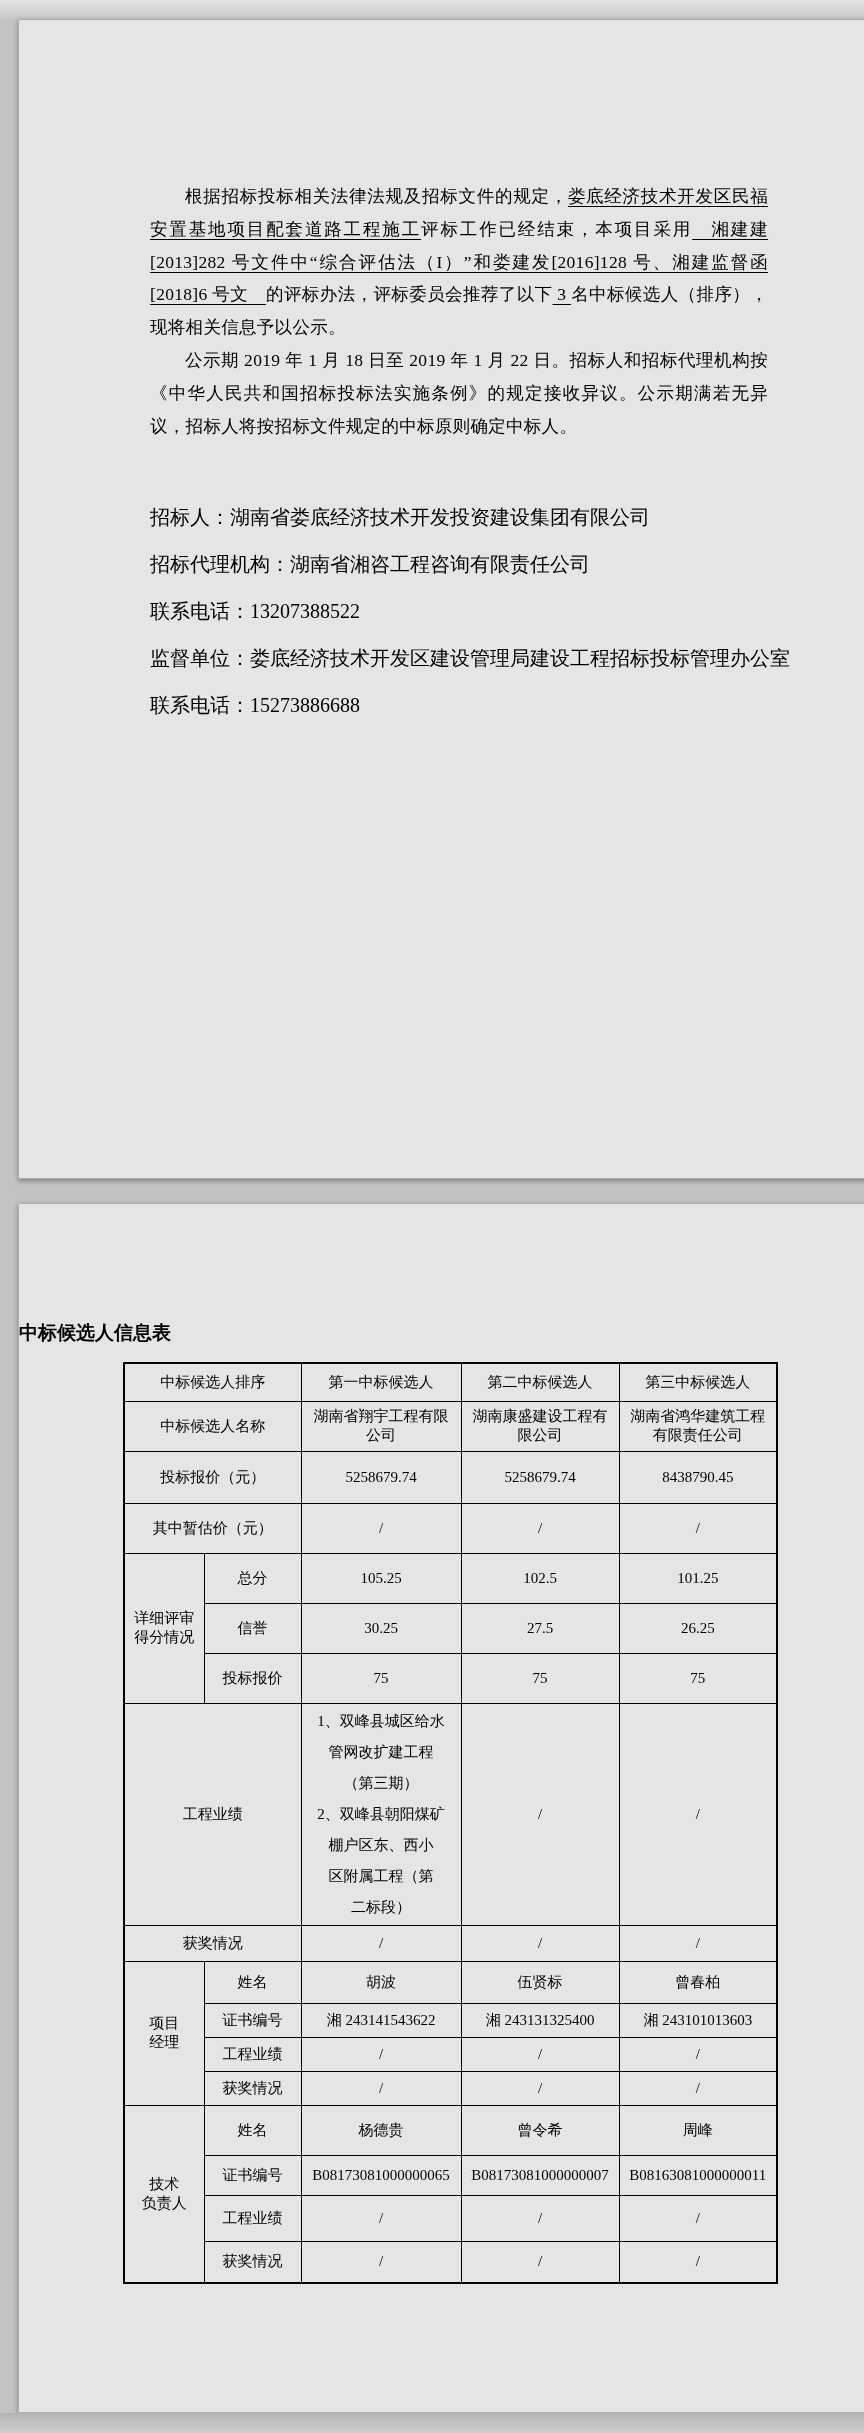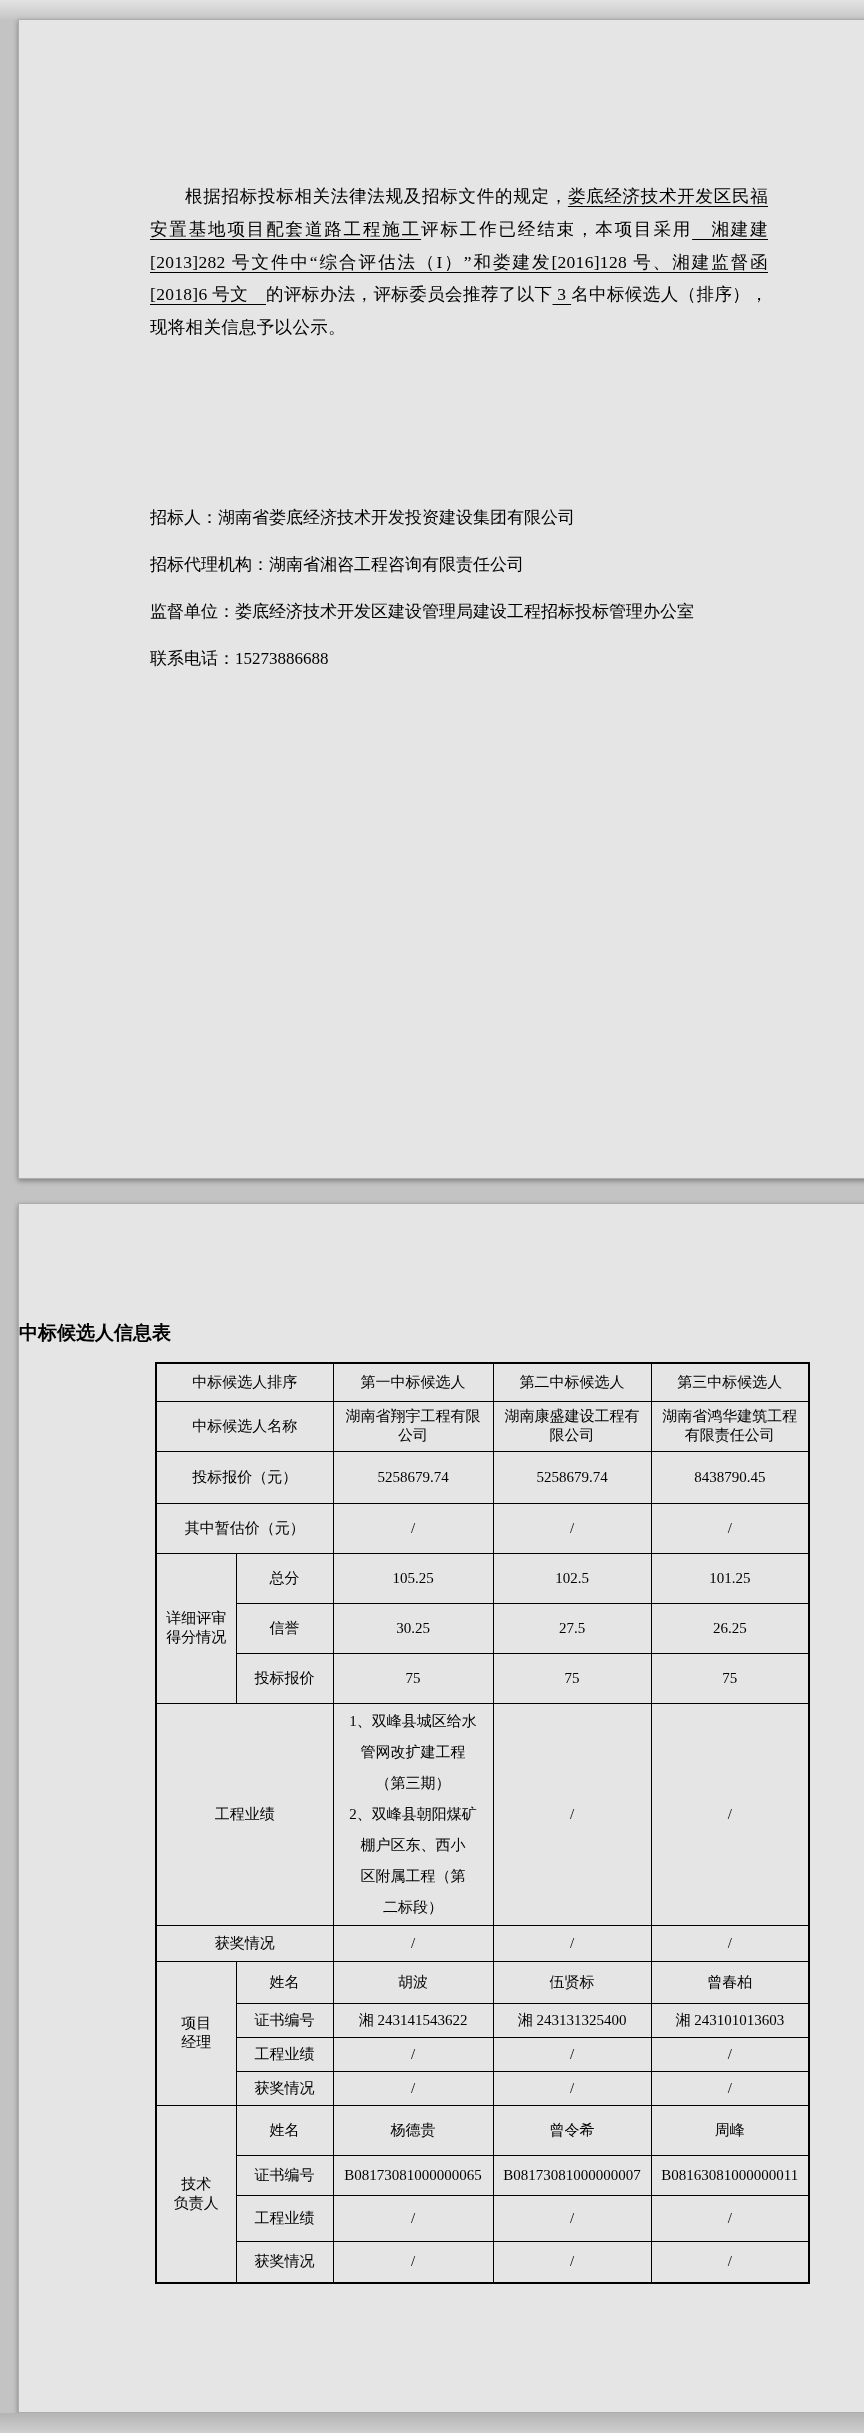--- a/index.html
+++ b/index.html
@@ -28,56 +28,57 @@
   
   .doc-text{
     position:absolute;left:131px;top:160px;width:618px;
     font-size:17.5px;line-height:32.8px;text-align:justify;
     letter-spacing:0.3px;
   }
   .doc-text p{margin:0;text-indent:2em;}
   .u{text-decoration:underline;text-underline-offset:4px;text-decoration-thickness:1px;}
   .contacts{
     position:absolute;left:131px;top:474px;width:640px;
-    font-size:17px;
+    font-size:20px;
   }
   .contacts div{height:47px;line-height:47px;white-space:pre;}
 
   
   .table-title{
     position:absolute;left:0;top:116px;width:100%;
     text-align:left;font-weight:bold;font-size:19px;
     font-family:"Liberation Sans","DejaVu Sans",sans-serif;
   }
   table.cand{
     position:absolute;left:104px;top:158px;width:653px;
     border-collapse:collapse;table-layout:fixed;
     border:2px solid #000;
-    margin-left:32px;
   }
   table.cand td{
     border:1px solid #000;text-align:center;vertical-align:middle;
     font-size:15px;padding:2px 5px;white-space:pre-line;
     overflow:hidden;
   }
   td.num{font-size:14px;letter-spacing:0;}
   td.perf-list{font-size:15px;line-height:31px;}
 </style>
 </head>
 <body>
 
 <div class="top-strip"></div>
 
 <div class="page" id="page1">
   <div class="doc-text">
     <p><span>根据招标投标相关法律法规及招标文件的规定，</span><span class="u">娄底经济技术开发区民福安置基地项目配套道路工程施工</span><span>评标工作已经结束，本项目采用</span><span class="u">　湘建建[2013]282 号文件中“综合评估法（I）”和娄建发[2016]128 号、湘建监督函[2018]6 号文　</span><span>的评标办法，评标委员会推荐了以下</span><span class="u"> 3 </span><span>名中标候选人（排序），现将相关信息予以公示。</span></p>
+    <p>公示期 2019 年 1 月 18 日至 2019 年 1 月 22 日。招标人和招标代理机构按《中华人民共和国招标投标法实施条例》的规定接收异议。公示期满若无异议，招标人将按招标文件规定的中标原则确定中标人。</p>
   </div>
   <div class="contacts">
     <div>招标人：湖南省娄底经济技术开发投资建设集团有限公司</div>
     <div>招标代理机构：湖南省湘咨工程咨询有限责任公司</div>
+    <div>联系电话：13207388522</div>
     <div>监督单位：娄底经济技术开发区建设管理局建设工程招标投标管理办公室</div>
     <div>联系电话：15273886688</div>
   </div>
 </div>
 
 <div class="page" id="page2">
   <div class="table-title">中标候选人信息表</div>
 
   <table class="cand">
     <colgroup>

